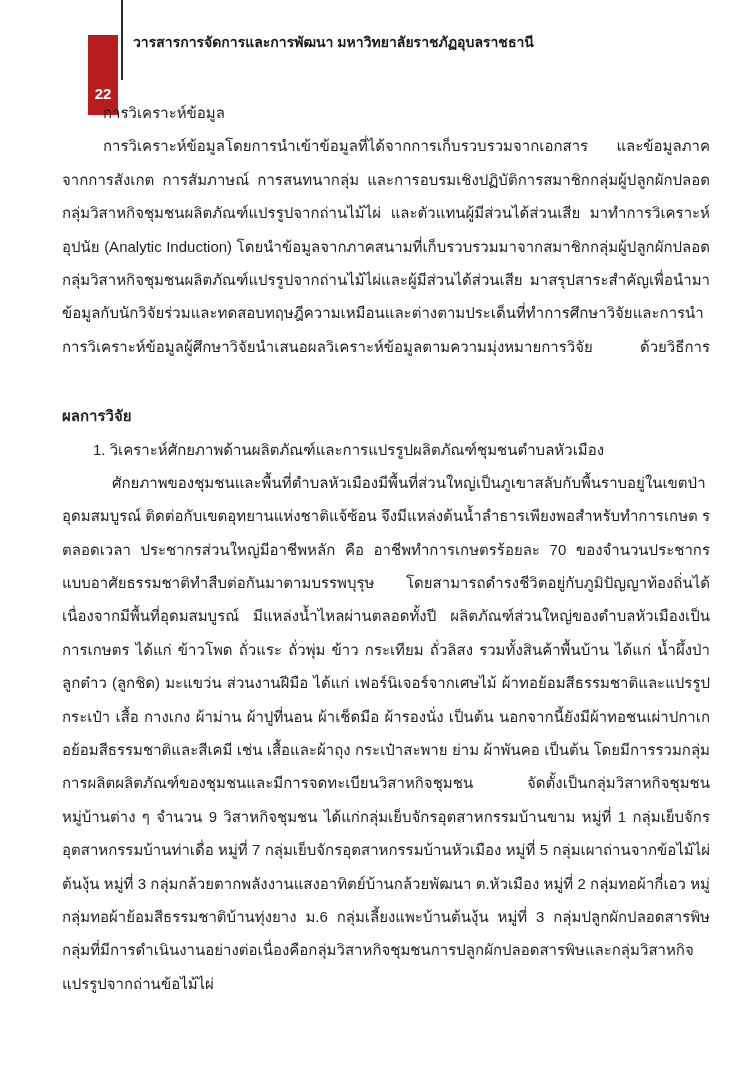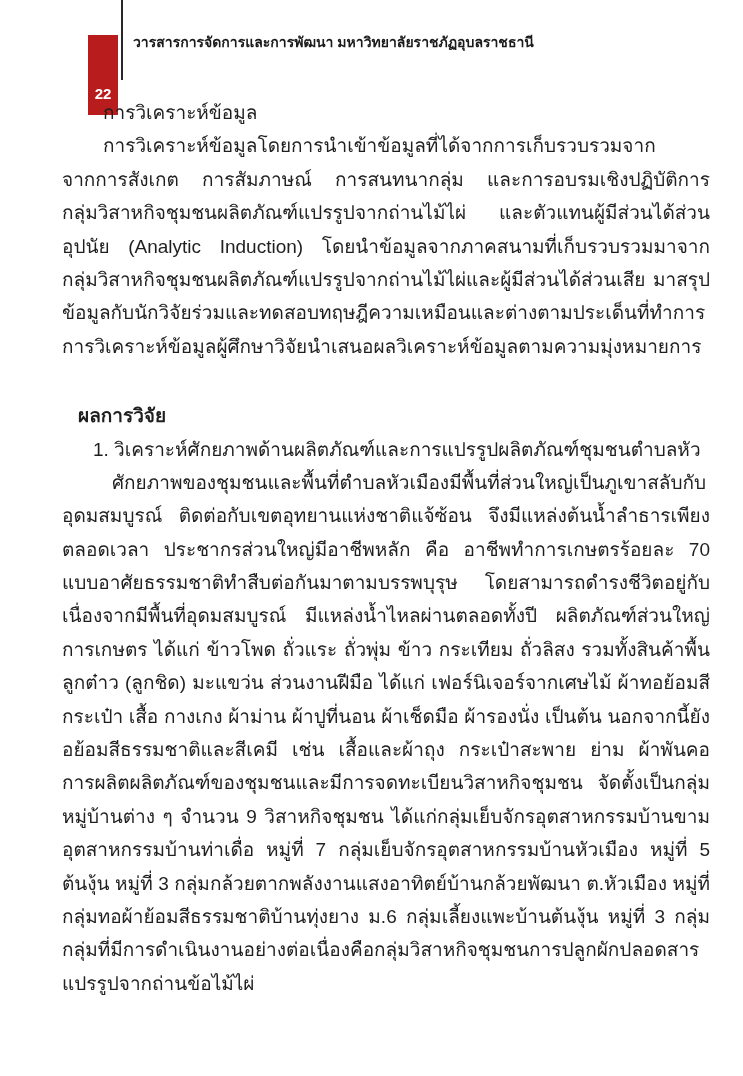--- a/index.html
+++ b/index.html
@@ -32,28 +32,28 @@
     font-size: 14px; font-weight: 700; color: #1b1b1b;
     line-height: 21.5px; white-space: nowrap;
   }
 
   
   .content {
     position: absolute; left: 62px; top: 96px; width: 648px;
     color: #1f1f1f;
   }
   .ln {
-    font-size: 19px;
+    font-size: 15px;
     line-height: 33.4px;
     height: 33.4px;
     overflow: hidden;
     text-align: left;
   }
   .ln.just { text-align: justify; text-align-last: justify; }
-  .ln.bold { font-weight: 700; margin-left: 16px; }
+  .ln.bold { font-weight: 700; }
   .ln.indent1 { padding-left: 41px; }
   .ln.indent2 { padding-left: 31px; }
   .ln.indent3 { padding-left: 50px; }
   .ln.gap { margin-top: 36px; }
 </style>
 </head>
 <body>
 
 <div class="page">
 

